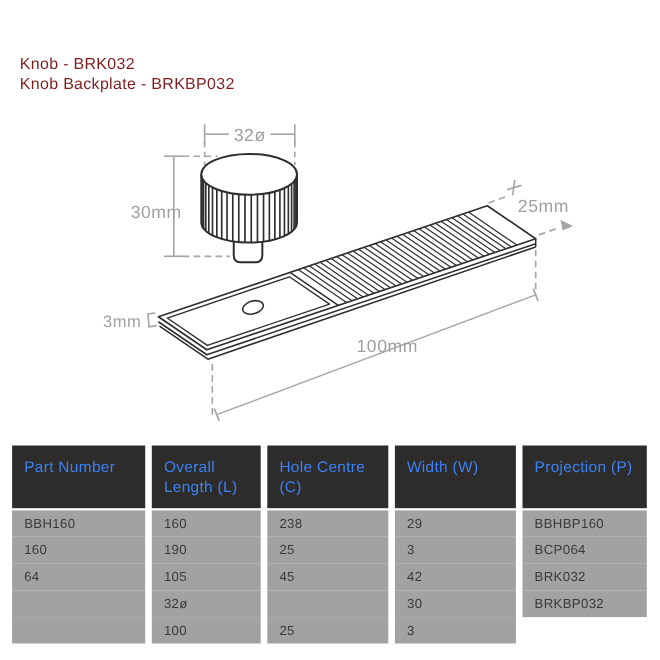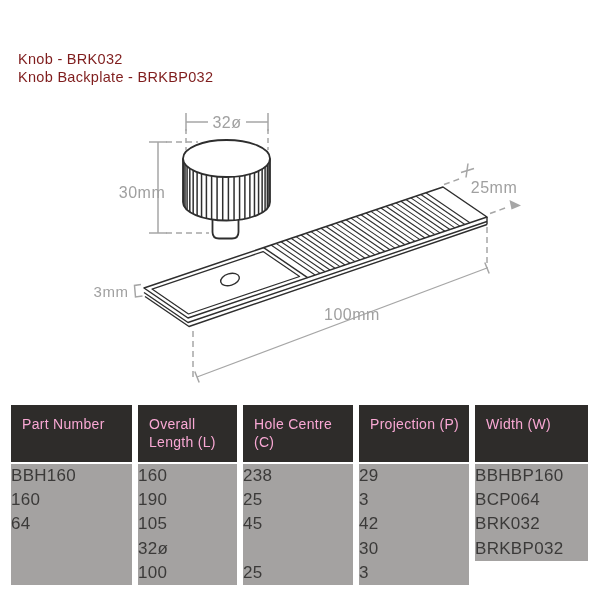--- a/index.html
+++ b/index.html
@@ -21,29 +21,29 @@
     position:absolute;left:11px;top:405px;width:577px;
     font-family:"Liberation Sans", sans-serif;
   }
   .t-head,.t-body{
     display:grid;
     grid-template-columns:121px 99px 110px 110px 113px;
     column-gap:6px;
   }
   .t-head{height:57px;}
   .th-cell{
-    background:#2e2c2a;color:#f9a8d4;
+    background:#2e2c2a;color:#3b82f6;
     font-size:14px;line-height:17.5px;letter-spacing:.3px;
     padding:11px 4px 0 11px;box-sizing:border-box;
   }
   .t-body{margin-top:2px;grid-auto-rows:24.2px;}
   .td-cell{
     background:#a4a2a1;color:#3b3a39;
-    font-size:17px;letter-spacing:.3px;
-    display:flex;align-items:center;box-sizing:border-box;
+    font-size:12px;letter-spacing:.3px;
+    padding-left:11px;display:flex;align-items:center;box-sizing:border-box;
   }
 </style>
 </head>
 <body>
 
 <div class="title-block">
   <div>Knob - BRK032</div>
   <div>Knob Backplate - BRKBP032</div>
 </div>
 
@@ -168,22 +168,22 @@
 
     <ellipse cx="226.5" cy="158.5" rx="43.5" ry="18.5" fill="#ffffff"></ellipse>
   </g>
 </svg>
 
 <div class="spec-table">
   <div class="t-head">
     <div class="th-cell">Part Number</div>
     <div class="th-cell">Overall Length (L)</div>
     <div class="th-cell">Hole Centre (C)</div>
+    <div class="th-cell">Width (W)</div>
     <div class="th-cell">Projection (P)</div>
-    <div class="th-cell">Width (W)</div>
   </div>
   <div class="t-body">
     <div class="td-cell">BBH160</div>
     <div class="td-cell">160</div>
     <div class="td-cell">238</div>
     <div class="td-cell">29</div>
 
     <div class="td-cell">BBHBP160</div>
     <div class="td-cell">160</div>
     <div class="td-cell">190</div>

